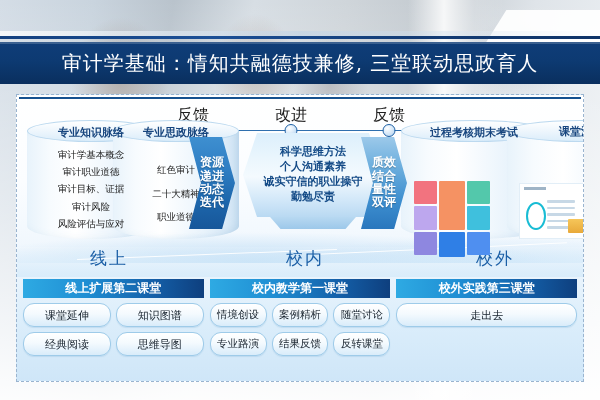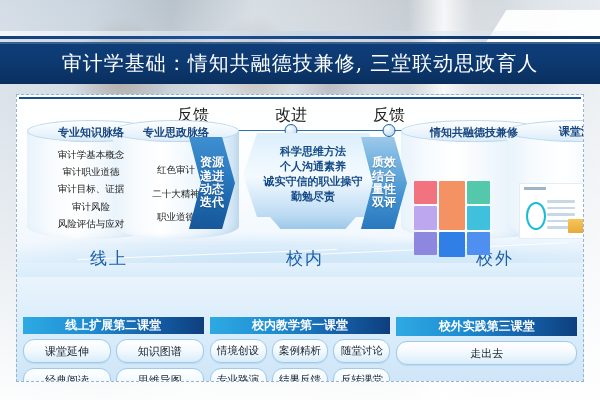--- a/index.html
+++ b/index.html
@@ -201,21 +201,21 @@
   }
   .cap-line{
     position:absolute;height:1px;background:rgba(255,255,255,.9);pointer-events:none;
   }
 
   
   .groups{
     position:absolute;left:6px;right:6px;bottom:6px;height:96px;
     display:flex;gap:6px;
   }
-  .group{flex:1;display:flex;flex-direction:column;gap:5px;margin-top:38px;}
+  .group{flex:1;display:flex;flex-direction:column;gap:5px;}
   .group-hdr{
     height:19px;display:flex;align-items:center;justify-content:center;
     background:linear-gradient(90deg,#2eaae3 0%,#1f8ed3 35%,#145fa8 72%,#0e3f7e 100%);
     color:#ffffff;font-size:12px;font-weight:bold;white-space:nowrap;
   }
   .chips{display:flex;flex-wrap:wrap;gap:5px 5px;justify-content:center;}
   .chip{
     flex:1 1 0;min-width:0;height:22px;border-radius:11px;
     display:flex;align-items:center;justify-content:center;
     background:linear-gradient(180deg,#ffffff 0%,#f4fafe 45%,#d9ecfa 100%);
@@ -283,21 +283,21 @@
     <div class="hexcard">
       <div>科学思维方法</div>
       <div>个人沟通素养</div>
       <div>诚实守信的职业操守</div>
       <div>勤勉尽责</div>
     </div>
 
     <div class="chev right" style="left:344px;top:42px;">质效<br>结合<br>量性<br>双评</div>
 
     <div class="cyl" style="left:384px;top:36px;width:102px;height:108px;">
-      <div class="cyl-title two">情知共融德技兼修</div>
+      <div class="cyl-title two">过程考核期末考试</div>
       <div class="tilecard">
         <i></i>
           <i></i>
         <i></i>
           <i></i>
         <i></i>
           <i></i>
         <i></i>
           <i></i>
       </div>

